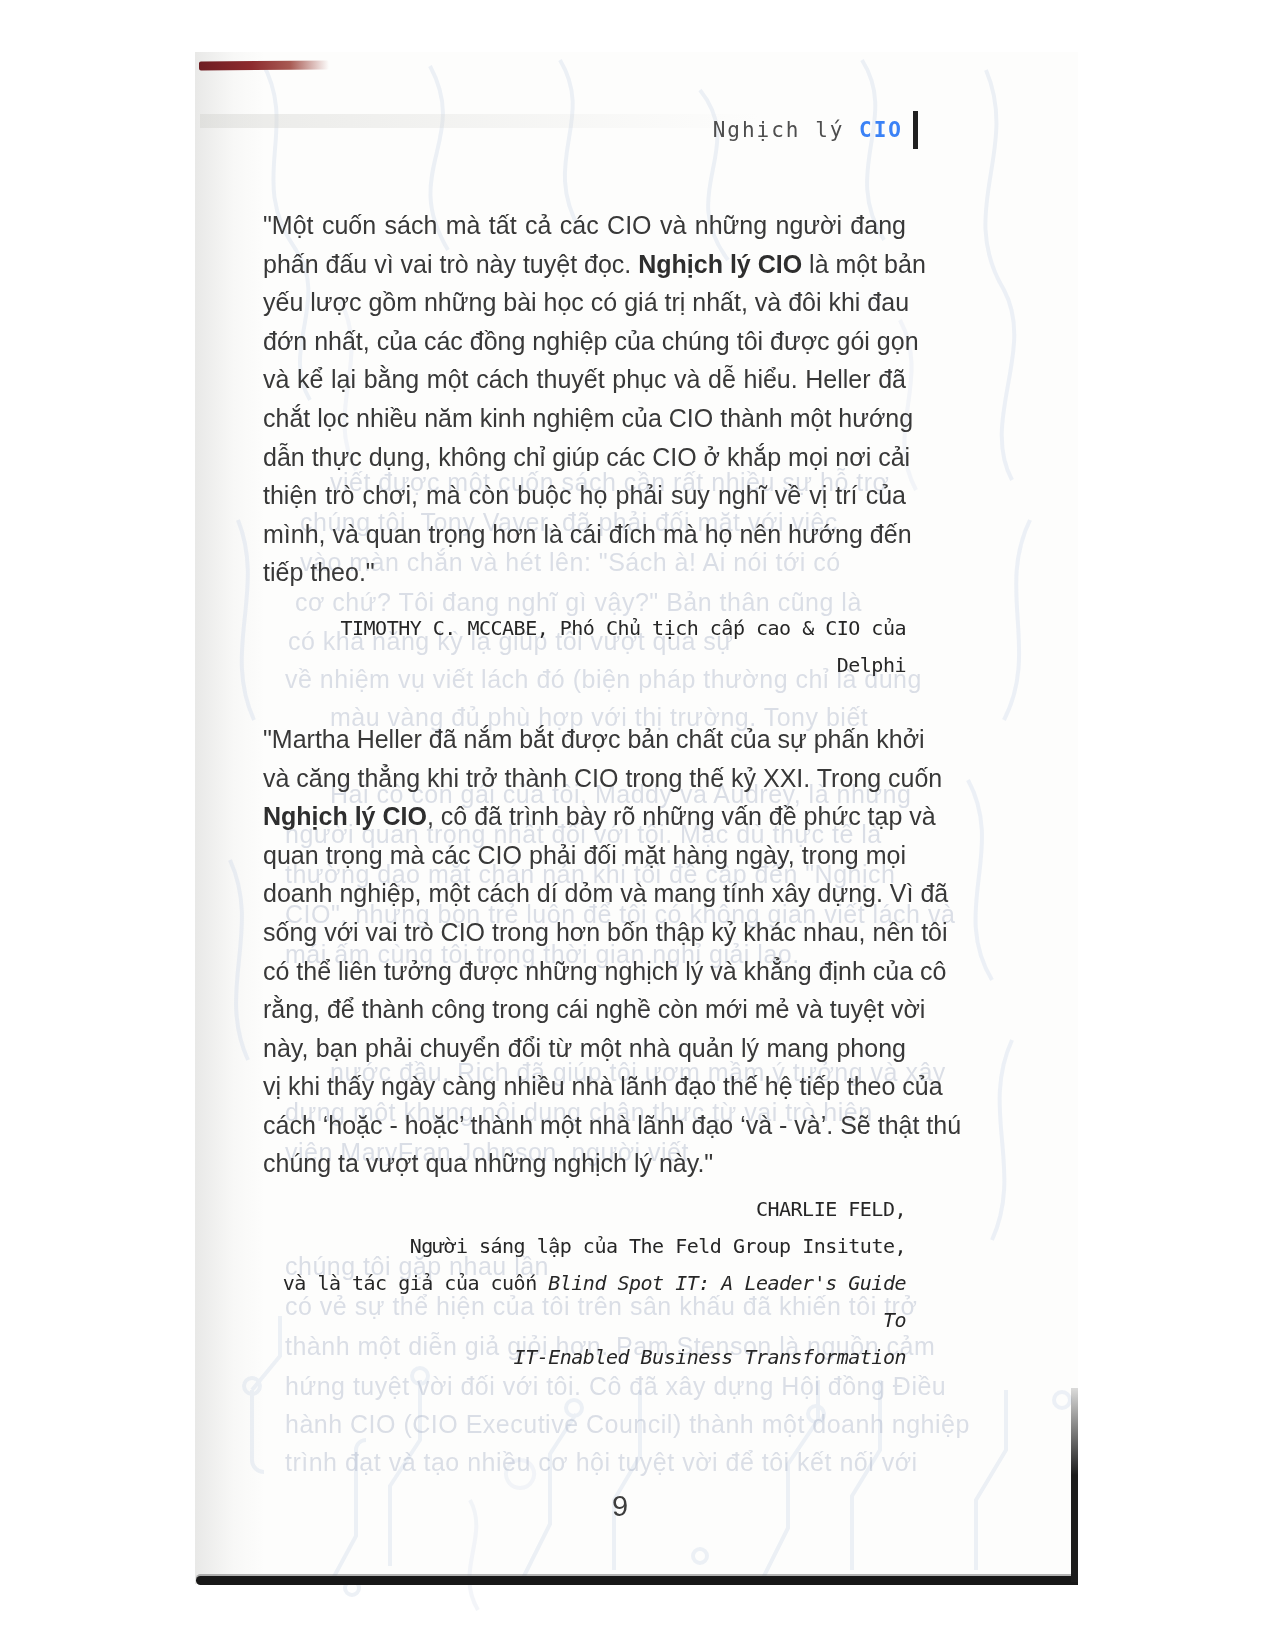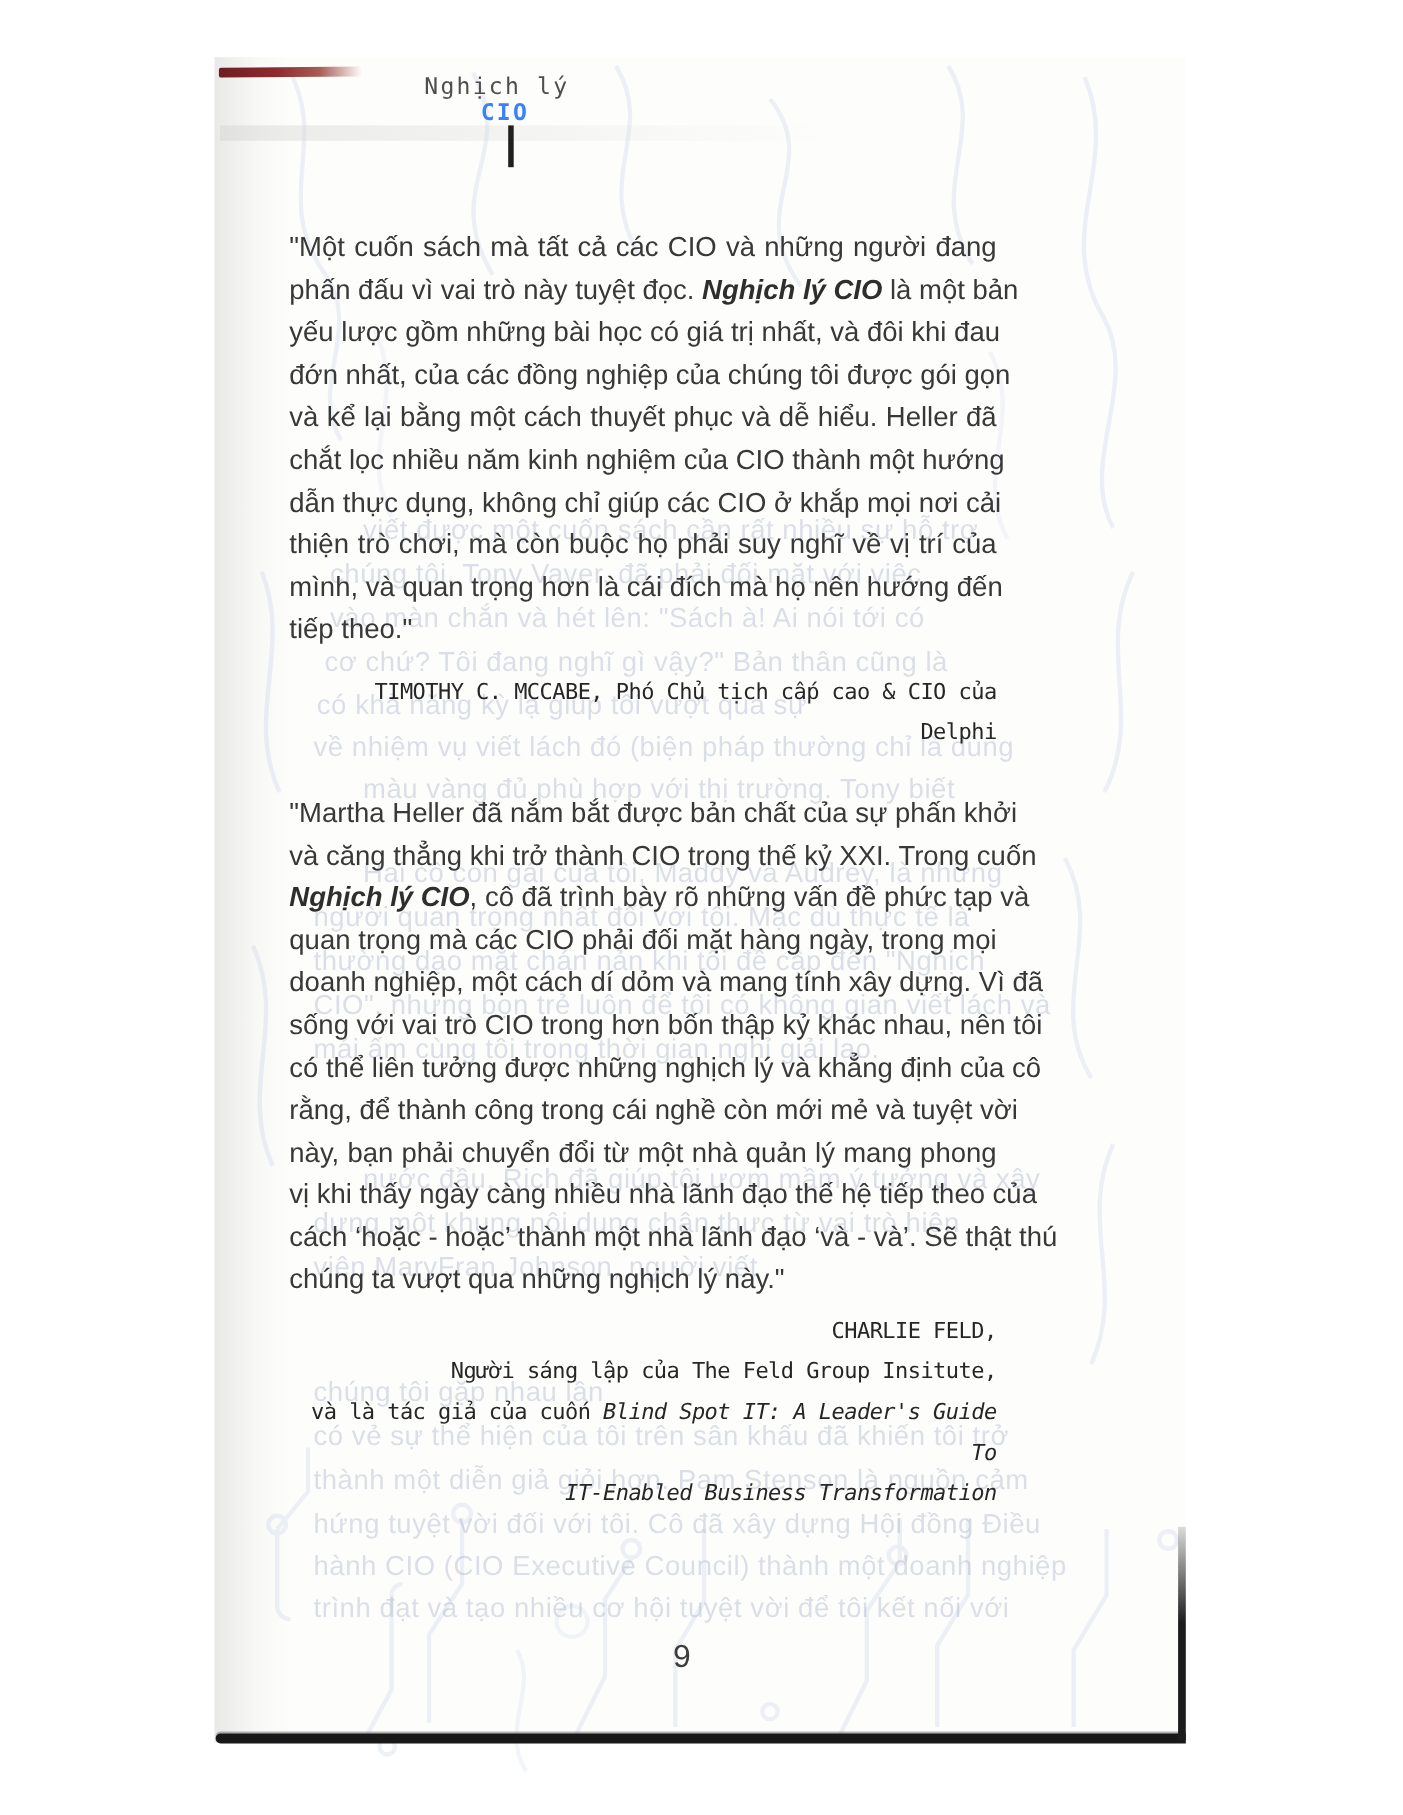--- a/index.html
+++ b/index.html
@@ -31,31 +31,31 @@
     box-shadow:0 -2px 0 rgba(120,120,120,0.55);
   }
   .scan-edge-right{
     position:absolute;left:1071px;top:1388px;width:7px;height:194px;
     background:linear-gradient(180deg,rgba(24,24,24,0.15),#1c1c1c 45%);
   }
   .running-header{
     position:absolute;top:108px;left:0;width:918px;height:44px;
     display:flex;justify-content:flex-end;align-items:center;
     font-family:"DejaVu Sans Mono",monospace;font-size:21px;letter-spacing:2px;
-    color:#4e4e4e;white-space:pre;flex-direction:column;
+    color:#4e4e4e;white-space:pre;
   }
   .running-header .hdr-bold{font-weight:bold;color:#3b82f6;}
   .header-bar{width:5px;height:38px;background:#202020;margin-left:10px;flex:none;}
   .content{position:absolute;left:263px;top:206px;width:643px;}
   .qline{
     font-size:25px;line-height:38.6px;color:#383838;
     text-align:justify;text-align-last:justify;white-space:nowrap;
   }
   .qline.last{text-align-last:left;}
-  .emph{font-weight:bold;font-style:italic;color:#2e2e2e;}
+  .emph{font-weight:bold;color:#2e2e2e;}
   .ital{font-style:italic;}
   .attr{
     font-family:"DejaVu Sans Mono",monospace;font-size:20px;line-height:37px;
     letter-spacing:-0.5px;color:#262626;text-align:right;
   }
   #attr-0{margin-top:18px;}
   #para-1{margin-top:36px;}
   #attr-1{margin-top:8px;}
   .bleed-layer{position:absolute;left:0;top:0;width:1275px;height:1650px;pointer-events:none;}
   .bleed-line{

